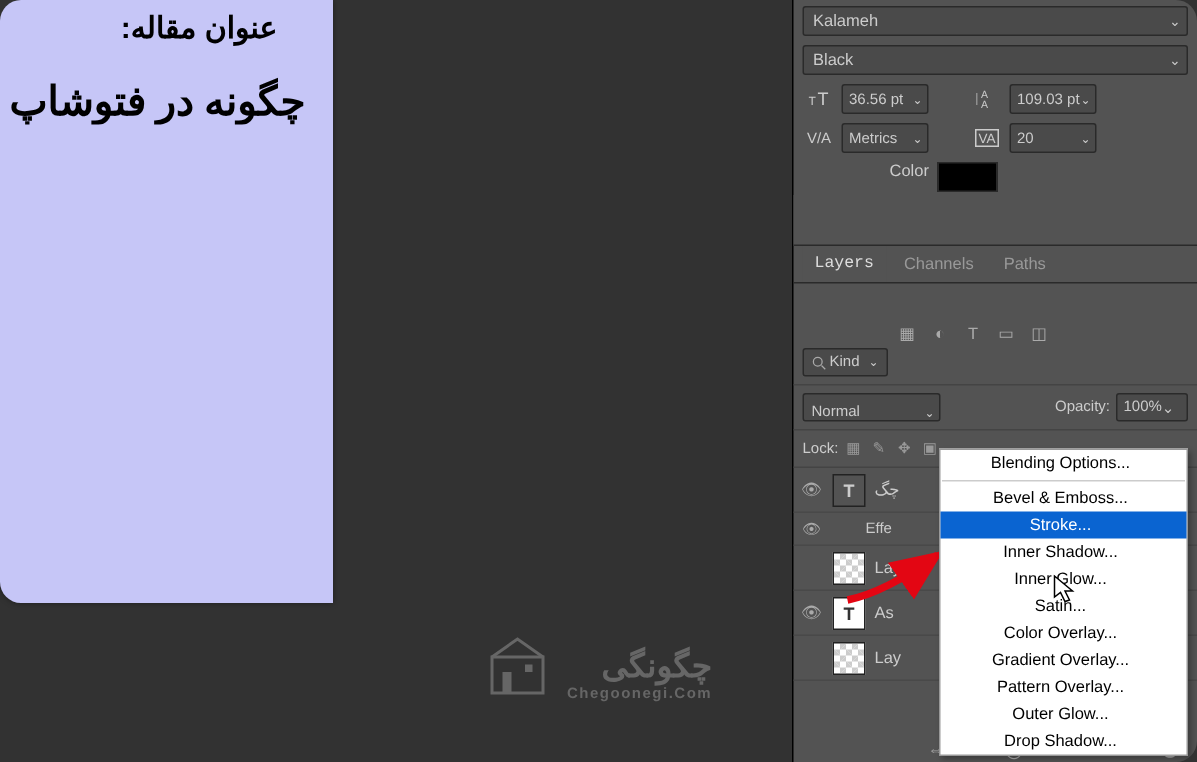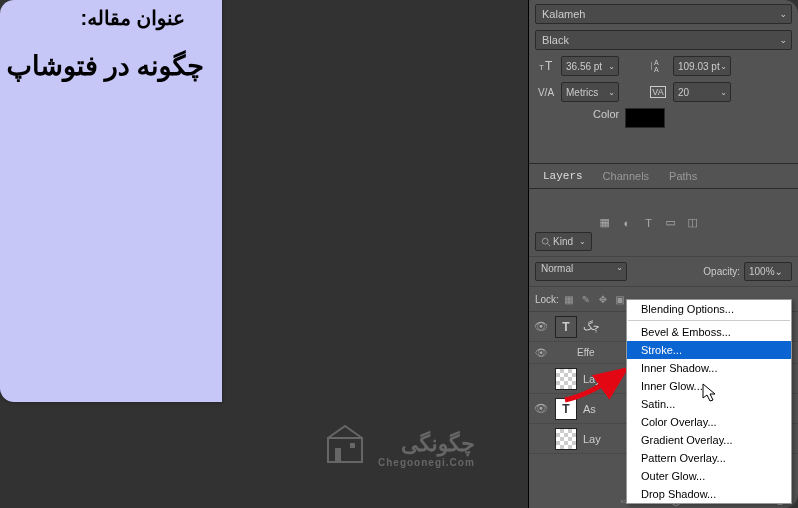--- a/index.html
+++ b/index.html
@@ -30,38 +30,38 @@
 
   .layers-panel { }
   .lp-tabs { display: flex; border-bottom: 1px solid #2a2a2a; padding: 0 6px; gap: 4px; font-size: 11px; }
   .lp-tab { color: #999; padding: 6px 8px; cursor: pointer; }
   .lp-tab.active { color: #ddd; background: #535353; font-family: Liberation Mono, monospace; }
   .lp-filter-row { display: flex; align-items: center; gap: 4px; padding: 5px 6px; border-bottom: 1px solid #444; }
   .lp-search { background: #4a4a4a; border: 1px solid #2a2a2a; color: #ccc; font-size: 10px; height: 19px; padding: 0 5px; display: flex; align-items: center; gap: 2px; border-radius:2px;margin-top:38px;}
   .lp-search svg { width:10px; height:10px; }
   .lp-ficon { width: 18px; height: 18px; display:flex; align-items:center; justify-content:center; color:#aaa; font-size:11px;}
   .lp-mode-row { display: flex; align-items: center; gap: 4px; padding: 5px 6px; border-bottom: 1px solid #444; font-size: 10px; color: #ccc; }
-  .lp-mode { width: 92px; background: #4a4a4a; border: 1px solid #2a2a2a; color: #ccc; height: 19px; padding: 0 5px; display:flex; align-items:flex-start; position:relative; border-radius:2px;}
+  .lp-mode { width: 92px; background: #4a4a4a; border: 1px solid #2a2a2a; color: #ccc; height: 19px; padding: 0 5px; display:flex; align-items:flex-end; position:relative; border-radius:2px;}
   .lp-mode .chev { position: absolute; right: 3px; font-size: 8px; }
   .lp-opval { background: #4a4a4a; border: 1px solid #2a2a2a; color: #ccc; height: 19px; width: 48px; padding: 0 4px; display:flex; align-items:center; position:relative; border-radius:2px;}
   .lp-lock-row { display: flex; align-items: center; gap: 3px; padding: 5px 6px; border-bottom: 1px solid #444; font-size: 10px; color: #ccc; }
   .lp-lock-row .lbl { color:#ccc;}
   .lp-lock-ico { width:14px; height:14px; display:flex; align-items:center; justify-content:center; color:#999;}
 
   .layers-list { }
   .layer-row { display: flex; align-items: center; height: 30px; border-bottom: 1px solid #494949; font-size: 11px; color: #ccc; padding: 0 4px; gap: 6px; }
   .eye { width: 16px; color: #aaa; display:flex; justify-content:center;}
   .layer-thumb { width: 22px; height: 22px; background: #fff; border: 1px solid #222; display:flex; align-items:center; justify-content:center; font-size:12px; color:#333;}
   .layer-thumb.T { background:#535353; color:#ccc; font-weight:bold; }
   .layer-thumb.checker { background-image: linear-gradient(45deg, #ccc 25%, transparent 25%), linear-gradient(-45deg, #ccc 25%, transparent 25%), linear-gradient(45deg, transparent 75%, #ccc 75%), linear-gradient(-45deg, transparent 75%, #ccc 75%); background-size: 8px 8px; background-position: 0 0, 0 4px, 4px -4px, -4px 0px; }
   .layer-name { flex: 1; }
   .fx-row { padding-left: 48px; height:22px; display:flex; align-items:center; font-size:10px; color:#ccc; border-bottom:1px solid #494949;}
   .fx-row .eye2 { width:16px; display:flex; justify-content:center; margin-left:-44px; margin-right:28px; color:#aaa;}
 
-  .context-menu { position: absolute; left: 626px; top: 299px; width: 166px; background: #fff; border: 1px solid #999; box-shadow: 2px 2px 4px rgba(0,0,0,0.3); font-size: 11px; color: #000; z-index: 100; }
+  .context-menu { position: absolute; left: 626px; top: 299px; width: 166px; background: #fff; border: 1px solid #999; box-shadow: 2px 2px 4px rgba(0,0,0,0.3); font-size: 11px; color: #000; z-index: 100; text-align: center; }
   .cm-item { padding: 3px 18px 3px 14px; cursor: default; }
   .cm-item.highlighted { background: #0a64d1; color: #fff; }
   .cm-sep { height: 1px; background: #ccc; margin: 2px 1px; }
   .cursor { position: absolute; left: 702px; top: 383px; z-index: 200; pointer-events:none;}
 
   .arrow-annot { position: absolute; left: 560px; top: 365px; z-index: 90; pointer-events:none;}
   .bottom-icons { position:absolute; bottom:2px; right:10px; display:flex; gap:10px; color:#aaa; font-size:11px; align-items:center;}
   .bottom-icons span { width:16px; text-align:center;}
 </style>
 </head>

